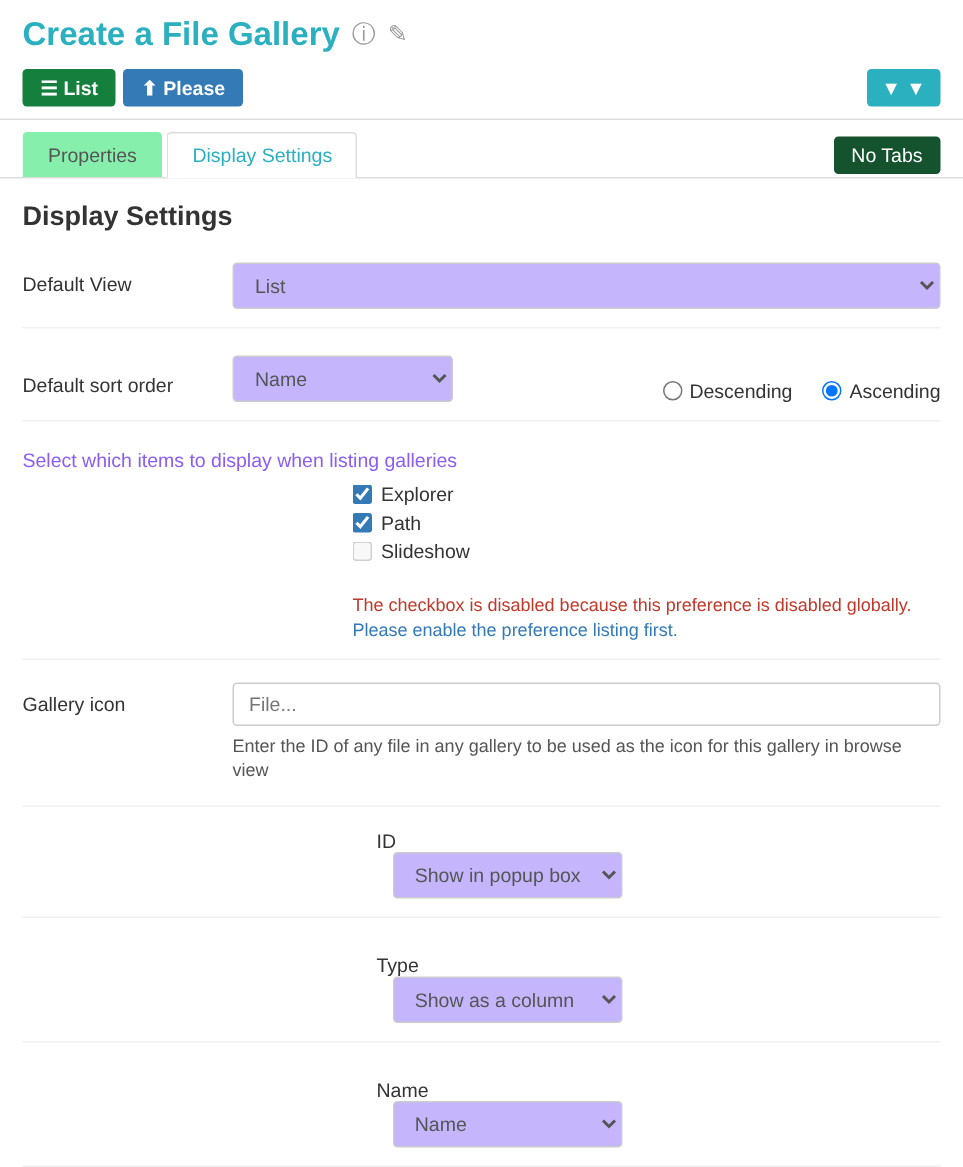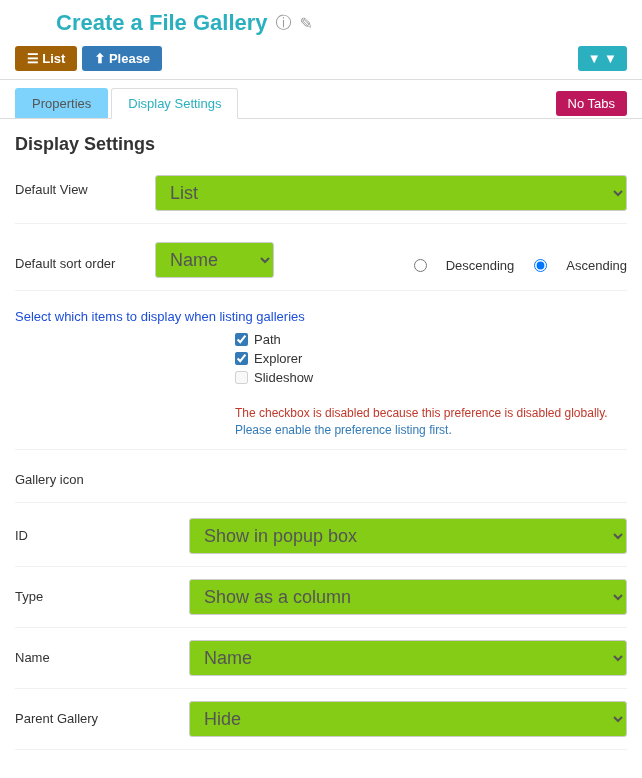--- a/index.html
+++ b/index.html
@@ -15,21 +15,20 @@
     
     .header {
       padding: 10px 15px 8px 15px;
       border-bottom: 1px solid #ddd;
     }
     .header-title {
       display: flex;
       align-items: center;
       gap: 8px;
       margin-bottom: 10px;
-      margin-left: 41px;
     }
     .header-title h1 {
       font-size: 22px;
       font-weight: bold;
       color: #2ab0bf;
     }
     .header-title .icon-btn {
       color: #999;
       font-size: 16px;
       cursor: pointer;
@@ -49,35 +48,35 @@
       gap: 5px;
       padding: 5px 12px;
       border: none;
       border-radius: 3px;
       cursor: pointer;
       font-size: 13px;
       font-weight: bold;
       color: #fff;
     }
     .btn-teal {
-      background: #a16207;
+      background: #15803d;
     }
     .btn-blue {
       background: #337ab7;
     }
     .btn-dropdown {
       background: #2ab0bf;
       padding: 5px 10px;
       border-radius: 3px;
       color: #fff;
       cursor: pointer;
       font-size: 13px;
     }
     .no-tabs-btn {
-      background: #be185d;
+      background: #14532d;
       color: #fff;
       border: none;
       padding: 5px 12px;
       border-radius: 3px;
       cursor: pointer;
       font-size: 13px;
     }
 
     
     .tabs-bar {
@@ -92,21 +91,21 @@
       gap: 0;
     }
     .tab {
       padding: 7px 16px;
       cursor: pointer;
       border: 1px solid transparent;
       border-bottom: none;
       border-radius: 3px 3px 0 0;
       font-size: 13px;
       color: #555;
-      background: #7dd3fc;
+      background: #86efac;
       margin-right: 3px;
     }
     .tab.active {
       background: #fff;
       border-color: #ddd;
       color: #2ab0bf;
       border-bottom: 1px solid #fff;
       margin-bottom: -1px;
       z-index: 1;
     }
@@ -141,50 +140,50 @@
       flex-shrink: 0;
     }
     .form-control {
       flex: 1;
     }
     select.form-select {
       width: 100%;
       padding: 6px 10px;
       border: 1px solid #ccc;
       border-radius: 3px;
-      font-size: 18px;
+      font-size: 13px;
       color: #555;
-      background: #84cc16;
+      background: #c4b5fd;
       appearance: auto;
       cursor: pointer;
     }
 
     
     .radio-group {
       display: flex;
       gap: 20px;
       margin-top: 8px;
     }
     .radio-item {
       display: flex;
       align-items: center;
-      gap: 19px;
+      gap: 5px;
       font-size: 13px;
       justify-content: flex-end;
     }
 
     
     .gallery-items-section {
       margin-bottom: 15px;
       padding-bottom: 10px;
       border-bottom: 1px solid #f0f0f0;
     }
     .gallery-items-label {
       font-size: 13px;
-      color: #1d4ed8;
+      color: #8b5cf6;
       margin-bottom: 8px;
     }
     .items-checkboxes {
       display: flex;
       flex-direction: column;
       gap: 4px;
       margin-left: 220px;
     }
     .checkbox-item {
       display: flex;
@@ -238,23 +237,24 @@
       font-size: 12px;
       color: #555;
       margin-top: 5px;
       line-height: 1.4;
     }
 
     
     .bottom-form-row {
       display: flex;
       align-items: center;
-      margin-bottom: 12px;
+      margin-bottom: 24px;
       padding-bottom: 12px;
       border-bottom: 1px solid #f0f0f0;
+      flex-direction: column;
     }
     .bottom-form-label {
       width: 140px;
       font-size: 13px;
       color: #333;
       flex-shrink: 0;
     }
     .bottom-form-control {
       flex: 1;
       padding-left: 34px;
@@ -324,39 +324,43 @@
         </label>
       </div>
     </div>
   </div>
 
   <div class="gallery-items-section">
     <div class="gallery-items-label">Select which items to display when listing galleries</div>
     <div class="items-checkboxes">
       <label class="checkbox-item">
         <input type="checkbox" checked="" style="">
-        <span>Path</span>
+        <span>Explorer</span>
       </label>
       <label class="checkbox-item">
         <input type="checkbox" checked="" style="">
-        <span>Explorer</span>
+        <span>Path</span>
       </label>
       <label class="checkbox-item">
         <input type="checkbox" disabled="" style="">
         <span>Slideshow</span>
       </label>
     </div>
     <div class="disabled-note">
       <span>The checkbox is disabled because this preference is disabled globally.</span><br>
       <a href="#" class="enable-link">Please enable the preference listing first.</a>
     </div>
   </div>
 
   <div class="gallery-icon-row" style="border-bottom: 1px solid #f0f0f0; padding-bottom: 15px; margin-bottom: 15px;">
     <div class="gallery-icon-label">Gallery icon</div>
+    <div class="gallery-icon-control">
+      <input type="text" class="gallery-icon-input" placeholder="File..." style="">
+      <div class="gallery-icon-help">Enter the ID of any file in any gallery to be used as the icon for this gallery in browse view</div>
+    </div>
   </div>
 
   <div class="bottom-form-row">
     <div class="bottom-form-label">ID</div>
     <div class="bottom-form-control">
       <select class="form-select">
         <option>Show in popup box</option>
         <option>Show as a column</option>
         <option>Hide</option>
       </select>

